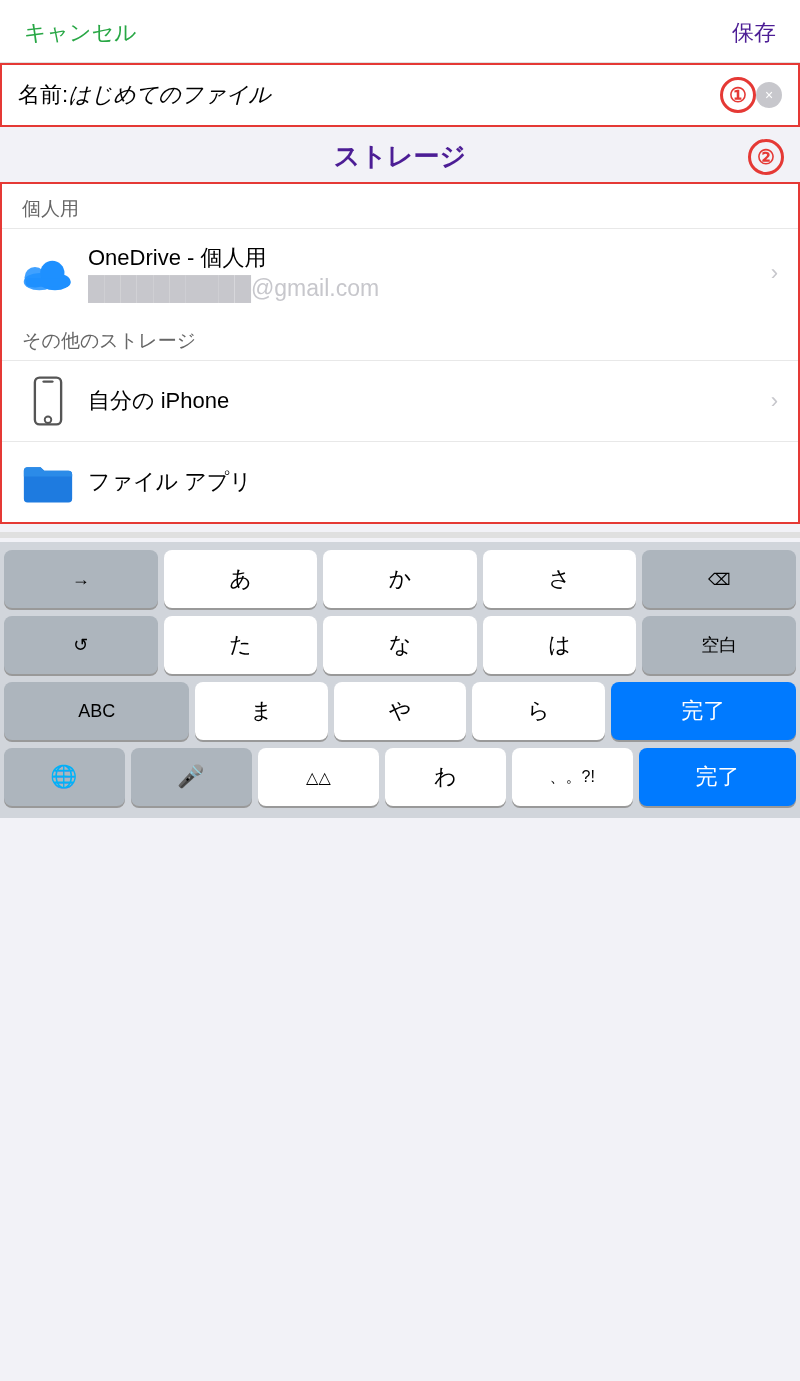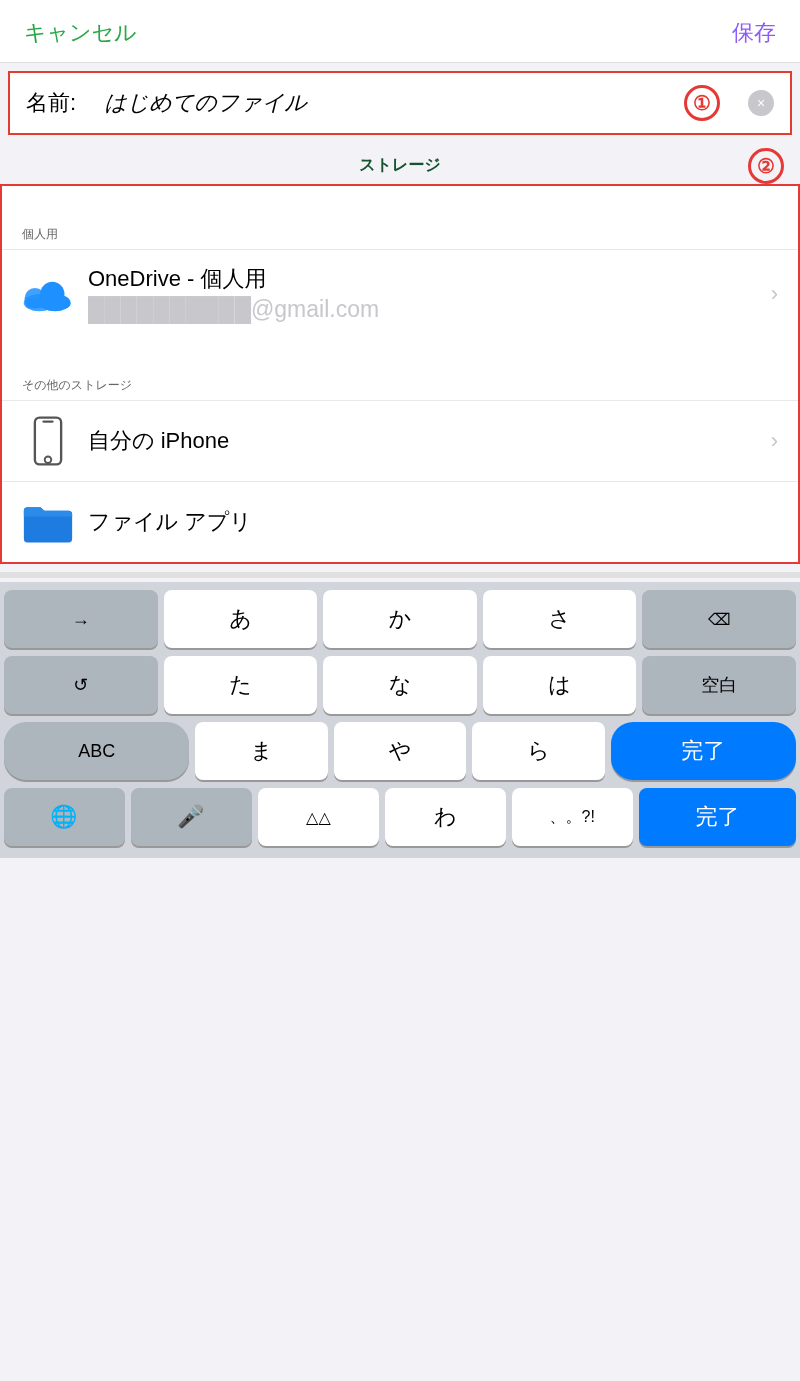--- a/index.html
+++ b/index.html
@@ -21,37 +21,36 @@
       border-bottom: 1px solid #e0e0e0;
     }
     .cancel-btn {
       color: #28a745;
       font-size: 22px;
       background: none;
       border: none;
       cursor: pointer;
     }
     .save-btn {
-      color: #8b5cf6;
+      color: #4c1d95;
       font-size: 22px;
       background: none;
       border: none;
       cursor: pointer;
     }
 
     
     .name-field-container {
       background: #ffffff;
       padding: 12px 16px;
       border: 2.5px solid #e53935;
-      margin: 8px;
+      margin: 0;
       position: relative;
       display: flex;
       align-items: center;
-      gap: 28px;
     }
     .name-field-container input {
       flex: 1;
       border: none;
       outline: none;
       font-size: 22px;
       color: #000;
       background: transparent;
     }
     .clear-btn {
@@ -86,23 +85,23 @@
     
     .storage-header {
       background: #f2f2f7;
       padding: 12px 16px 8px;
       display: flex;
       align-items: center;
       justify-content: center;
       position: relative;
     }
     .storage-title {
-      font-size: 16px;
+      font-size: 26px;
       font-weight: 600;
-      color: #14532d;
+      color: #4c1d95;
       text-align: left;
     }
     .circle-badge-2 {
       width: 36px;
       height: 36px;
       border-radius: 50%;
       border: 3px solid #e53935;
       color: #e53935;
       display: flex;
       align-items: center;
@@ -115,23 +114,22 @@
 
     
     .storage-list-container {
       border: 2.5px solid #e53935;
       background: #ffffff;
       margin: 0 0 8px;
     }
 
     .section-label {
       padding: 12px 20px 6px;
-      font-size: 12px;
+      font-size: 19px;
       color: #666;
-      margin-top: 28px;
     }
 
     .storage-item {
       display: flex;
       align-items: center;
       padding: 14px 20px;
       background: #fff;
       border-top: 1px solid #e8e8e8;
       cursor: pointer;
     }
@@ -213,21 +211,20 @@
       color: #000;
       font-size: 18px;
     }
     .key.blue {
       background: #007aff;
       color: #fff;
       font-size: 22px;
     }
     .key.wide {
       flex: 1.4;
-      border-radius: 22px;
     }
     .key.backspace-key {
       font-size: 16px;
     }
 
     
     .key.globe {
       font-size: 22px;
     }
     .key.mic {

